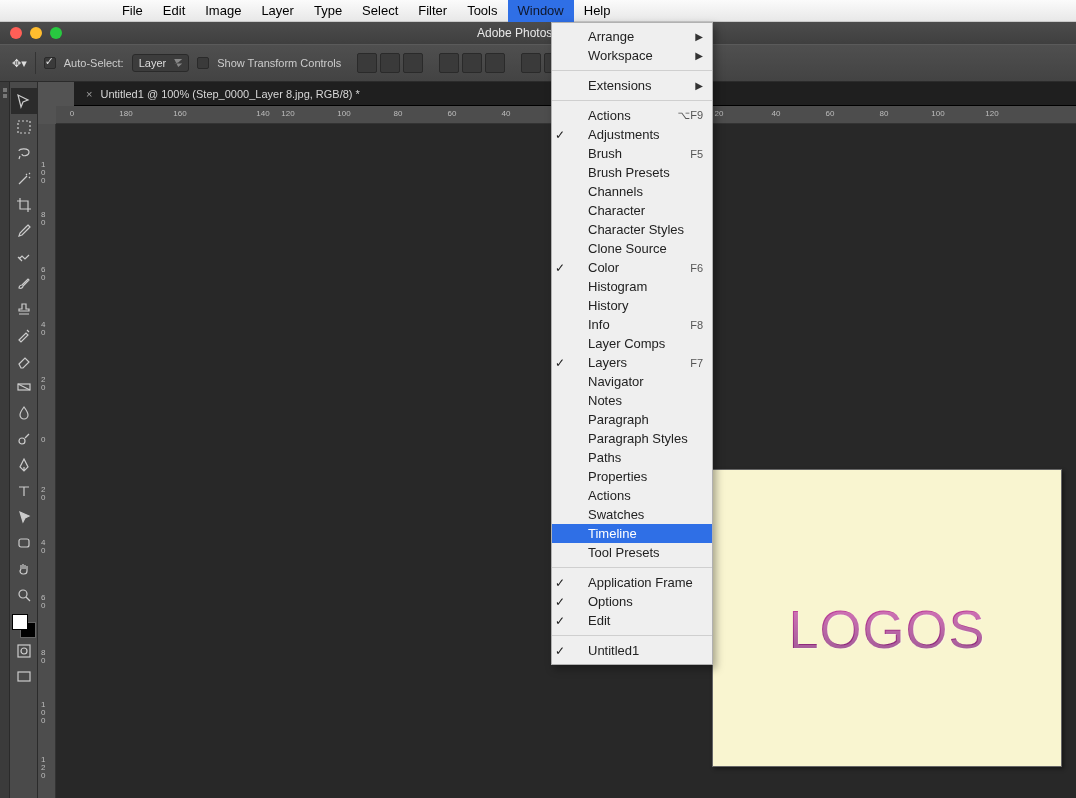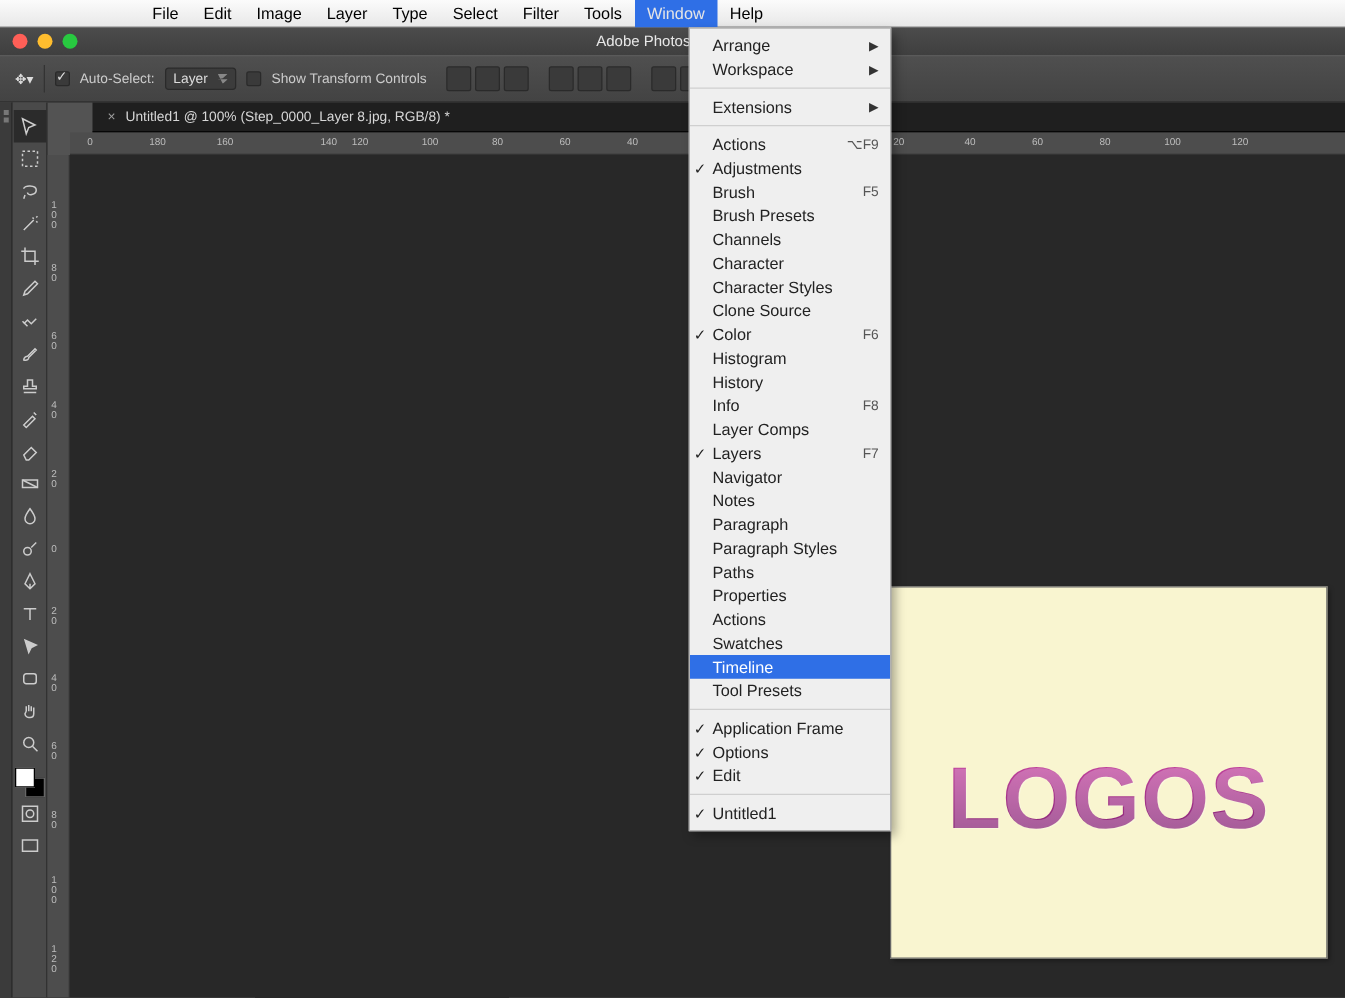--- a/index.html
+++ b/index.html
@@ -3,21 +3,21 @@
 <meta charset="utf-8">
 <style>
 * { margin: 0; padding: 0; box-sizing: border-box; font-family: -apple-system, "Helvetica Neue", Arial, sans-serif; user-select: none; }
 body { width: 1076px; height: 798px; background: #535353; overflow: hidden; position: relative; }
 
 
 .mac-menubar { height: 22px; background: linear-gradient(#fbfbfb,#e8e8e8); display: flex; align-items: center; font-size: 13px; padding-left: 14px; gap: 0; border-bottom:1px solid #c9c9c9;}
 .mac-menubar .apple { font-size: 14px; padding: 0 10px 0 0;}
 .mac-menubar .mi { padding: 0 10px; line-height: 22px; height:22px; cursor:default;}
 .mac-menubar .mi.app { font-weight: 600; margin-top: 36px; }
-.mac-menubar .mi.hl { background:#2f6fe6; color:#e5e5e5; }
+.mac-menubar .mi.hl { background:#2f6fe6; color:#0f172a; }
 
 
 .titlebar { height:22px; background: linear-gradient(#4c4c4c,#3f3f3f); display:flex; align-items:center; color:#ddd; font-size:12px; position:relative;}
 .traffic { display:flex; gap:8px; padding-left:10px;}
 .traffic span{ width:12px;height:12px;border-radius:50%; display:inline-block;}
 .tr-r{background:#ff5f57;} .tr-y{background:#ffbd2e;} .tr-g{background:#28c940;}
 .titlebar .title{ position:absolute; left:0; right:0; text-align:center; font-size:12px; color:#e8e8e8;}
 
 
 .optionsbar{ height:38px; background:linear-gradient(#4f4f4f,#434343); border-top:1px solid #5a5a5a; border-bottom:1px solid #2b2b2b; display:flex; align-items:center; color:#ccc; font-size:11px; padding-left:12px; gap:8px;}
@@ -42,25 +42,25 @@
 .swatches .f{position:absolute;width:16px;height:16px;top:0;left:0;background:#fff;border:1px solid #000;}
 .swatches .b{position:absolute;width:16px;height:16px;bottom:0;right:0;background:#000;border:1px solid #666;}
 .h-ruler{position:absolute;top:0;left:18px;right:0;height:18px;background:#4d4d4d;color:#bdbdbd;font-size:8px;overflow:hidden;border-bottom:1px solid #333;}
 .h-ruler span{position:absolute;top:3px;transform:translateX(-50%);} 
 .v-ruler{position:absolute;top:18px;left:0;width:18px;bottom:0;background:#4d4d4d;color:#bdbdbd;font-size:8px;overflow:hidden;border-right:1px solid #333;}
 .v-ruler span{position:absolute;left:3px;transform:translateY(-50%);}
 .canvas-bg{position:absolute;top:18px;left:18px;right:0;bottom:0;background:#282828;}
 
 .art{position:absolute;right:14px;top:345px;width:350px;height:298px;background:#f9f5d0;border:1px solid #666;box-shadow:2px 2px 4px rgba(0,0,0,.4);}
 .art .t1{position:absolute;top:102px;width:100%;text-align:center;letter-spacing:7px;color:#222;font-size:22px;font-weight:300;}
-.art .t2{position:absolute;top:128px;width:100%;text-align:center;font-size:70px;font-weight:700;letter-spacing:1px;background:linear-gradient(#cf4aa6,#7a1f6e);-webkit-background-clip:text;background-clip:text;color:transparent;text-shadow:1px 1px 0 rgba(255,255,255,.25);}
+.art .t2{position:absolute;top:128px;width:100%;text-align:center;font-size:54px;font-weight:400;letter-spacing:1px;background:linear-gradient(#cf4aa6,#7a1f6e);-webkit-background-clip:text;background-clip:text;color:transparent;text-shadow:1px 1px 0 rgba(255,255,255,.25);}
 
 
 .dropdown{position:absolute;top:22px;left:551px;width:162px;background:#efefef;border:1px solid #b1b1b1;box-shadow:3px 4px 8px rgba(0,0,0,.35);font-size:13px;color:#222;padding:4px 0;}
-.dme{display:flex;align-items:center;height:19px;padding:0 10px 0 18px;position:relative;cursor:default;}
+.dme{display:flex;align-items:center;height:19px;padding:0 10px 0 36px;position:relative;cursor:default;}
 .dme.sep{height:0;border-top:1px solid #cfcfcf;margin:5px 0;padding:0;}
 .dme.hl{background:#2f6fe6;color:#fff;}
 .dme .chk{all:unset;position:absolute;left:3px;font-size:12px;}
 .dme .sub{position:absolute;right:9px;font-size:10px;color:#333;}
 .dme .sc{position:absolute;right:9px;font-size:11px;color:#555;}
 </style>
 </head>
 <body>
 
 <div class="mac-menubar">

